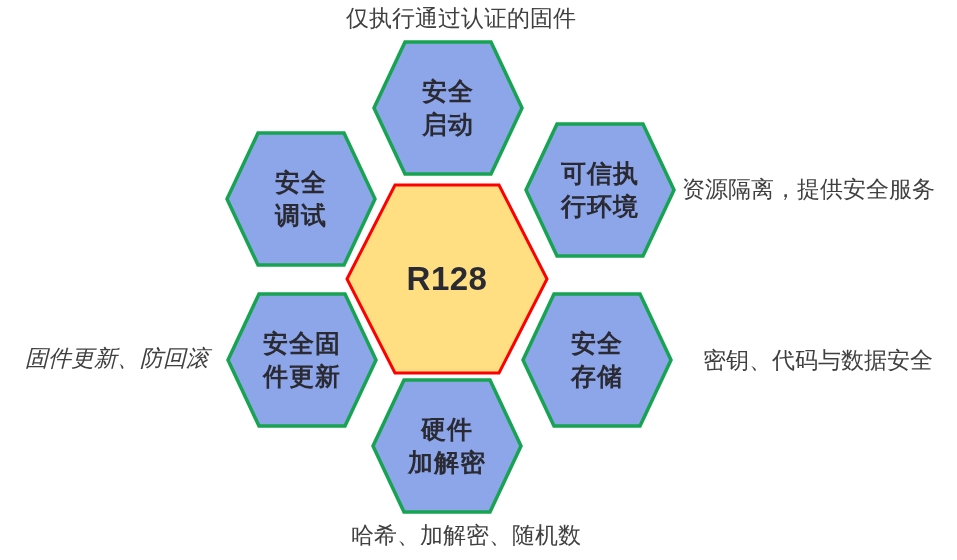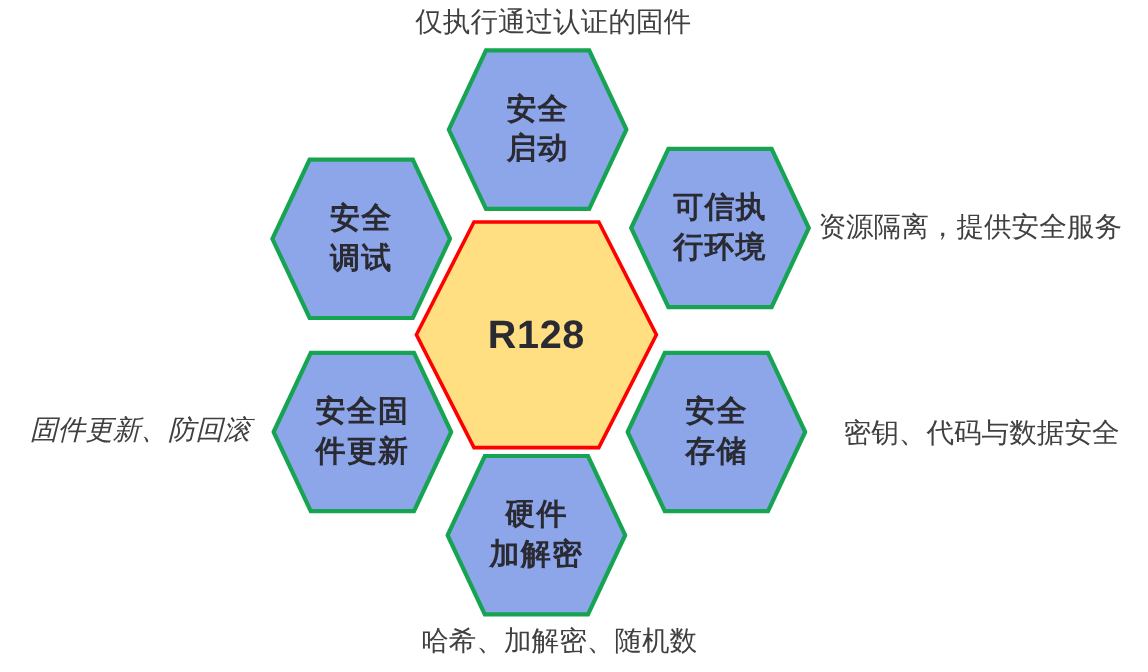--- a/index.html
+++ b/index.html
@@ -79,21 +79,21 @@
   .pos-top-right    { left: 524px; top: 121px; }
   .pos-bottom-right { left: 521px; top: 291px; }
   .pos-bottom       { left: 371px; top: 377px; }
   .pos-bottom-left  { left: 226px; top: 291px; }
   .pos-top-left     { left: 225px; top: 130px; }
 
   
   .cap-top          { left: 461px; top: 4px;   }
   .cap-right-top    { left: 682px; top: 175px; }
   .cap-right-bottom { left: 682px; top: 346px; margin-left: 21px; }
-  .cap-bottom       { left: 466px; top: 521px; font-family: Liberation Serif, serif; }
+  .cap-bottom       { left: 466px; top: 521px; }
   .cap-left-bottom  { left: 25px;  top: 344px; font-style: italic; }
   .cap-left-top     { left: 12px;  top: 186px; }
 </style>
 </head>
 <body>
 
 <div class="canvas">
 
   <div class="hex-center">
     <svg width="206" height="194" viewBox="0 0 206 194">

